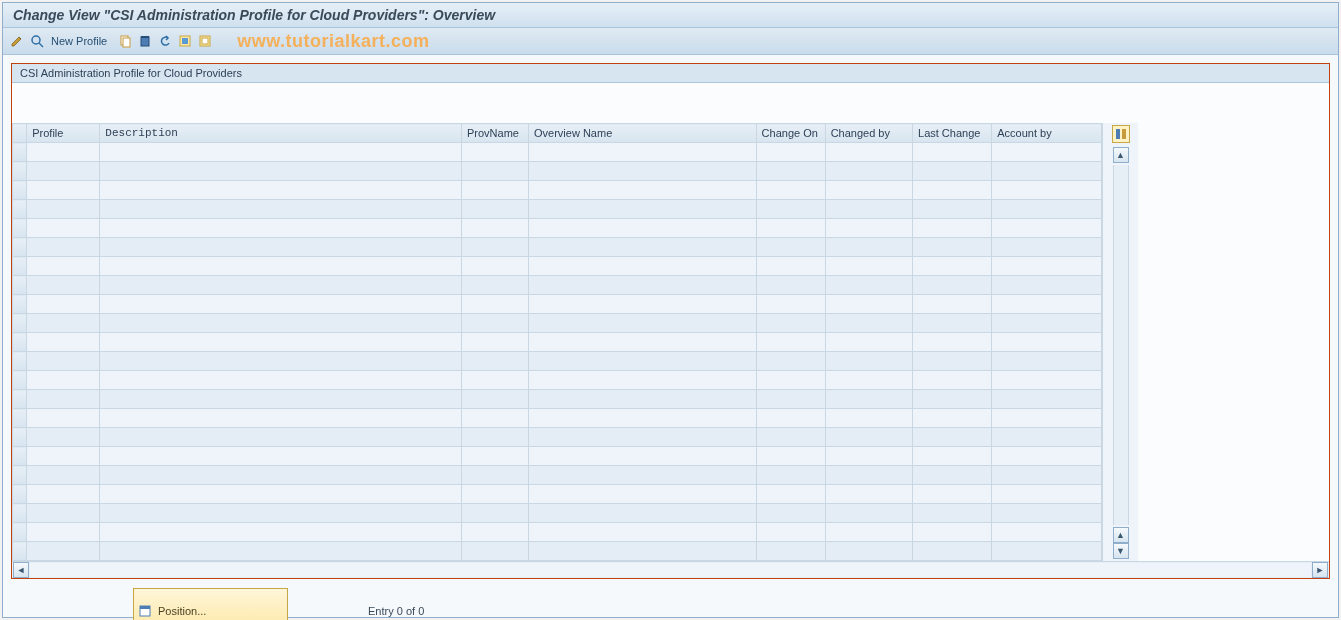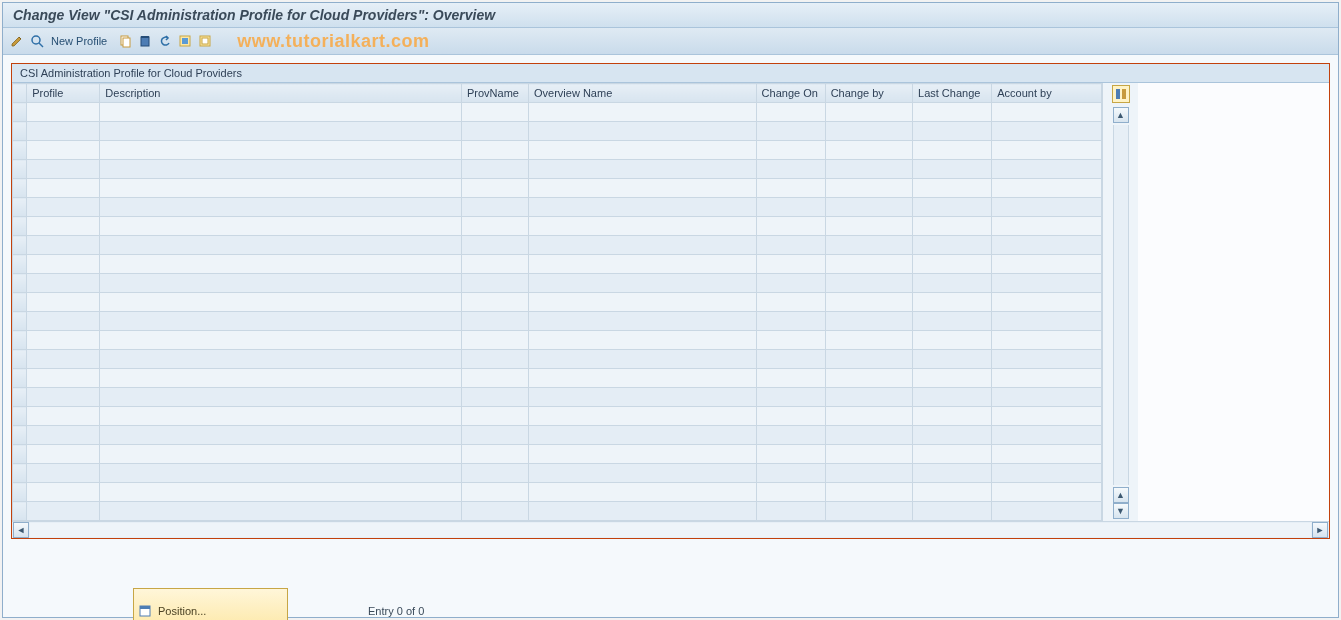--- a/index.html
+++ b/index.html
@@ -65,20 +65,21 @@
   .panel-header {
     background: #d7e5f1;
     border-bottom: 1px solid #aac4db;
     padding: 3px 8px;
     font-size: 11px;
     color: #2f4157;
   }
   .grid-wrapper {
     display: flex;
     position: relative;
+    margin-top: 40px;
   }
   .grid {
     border-collapse: collapse;
     table-layout: fixed;
     width: 1090px;
   }
   .grid th, .grid td {
     border-right: 1px solid #c9d7e3;
     border-bottom: 1px solid #c9d7e3;
     padding: 0 5px;
@@ -232,25 +233,25 @@
 
   <div class="content-area">
     <div class="panel">
       <div class="panel-header">CSI Administration Profile for Cloud Providers</div>
       <div class="grid-wrapper">
         <table class="grid">
           <thead>
               <tr id="grid-header-row">
                 <th class="row-selector"></th>
                 <th style="width: 72px;">Profile</th>
-                <th style="width: 356px;">Description</th>
+                <th style="width: 356px; font-family: Liberation Mono, monospace;">Description</th>
                 <th style="width: 66px;">ProvName</th>
                 <th style="width: 224px;">Overview Name</th>
                 <th style="width: 68px;">Change On</th>
-                <th style="width: 86px;">Change by</th>
+                <th style="width: 86px;">Changed by</th>
                 <th style="width: 78px;">Last Change</th>
                 <th style="width: 108px;">Account by</th>
               </tr>
             </thead>
           <tbody id="grid-body">
               <tr>
                 <td class="row-selector"></td>
                 <td style="width: 72px;"></td>
                 <td style="width: 356px;"></td>
                 <td style="width: 66px;"></td>

